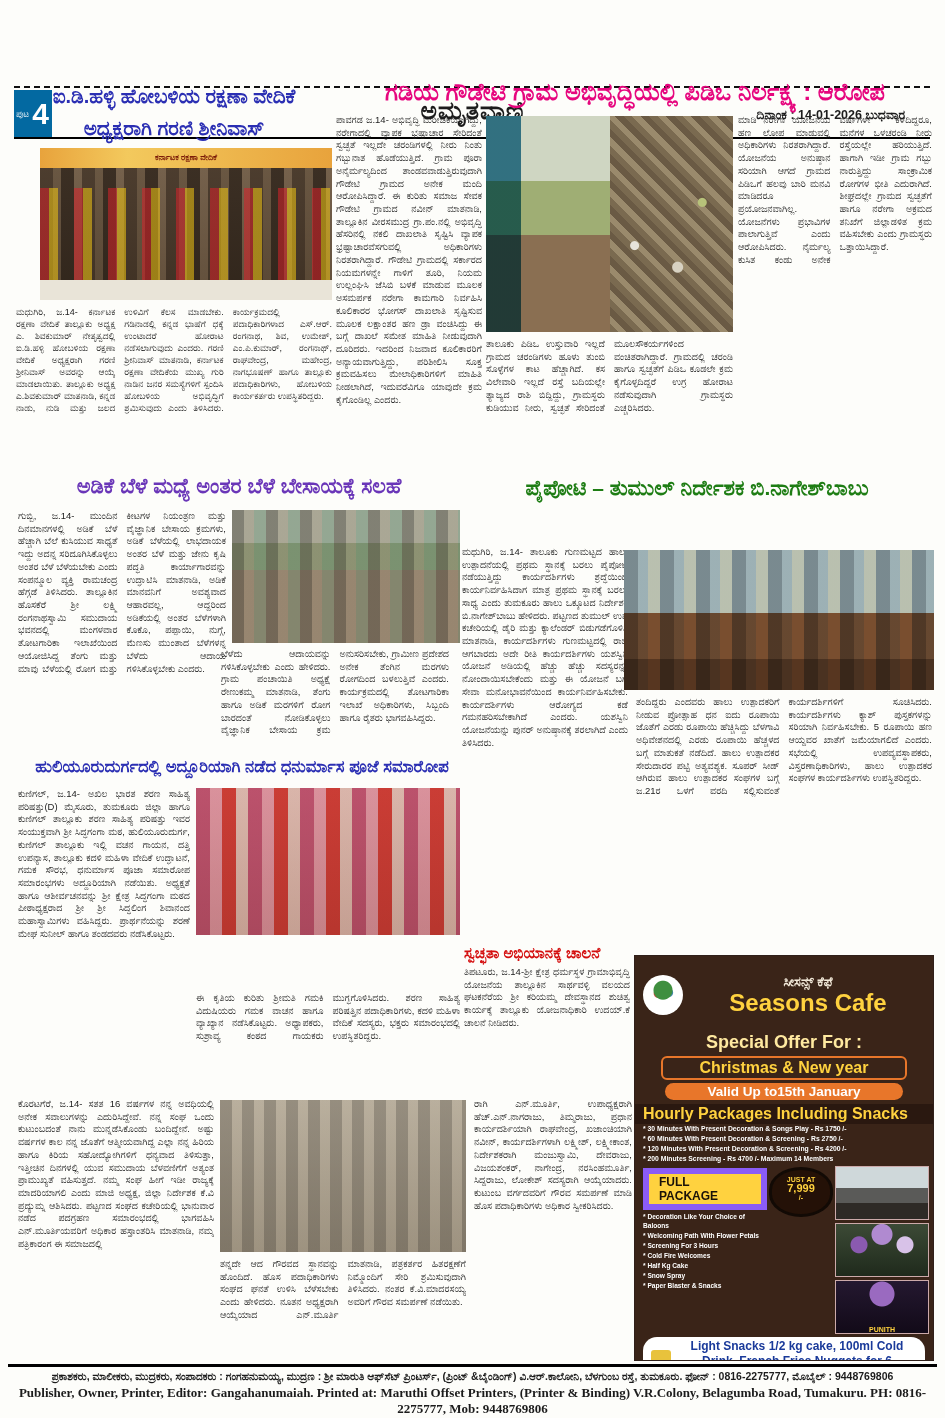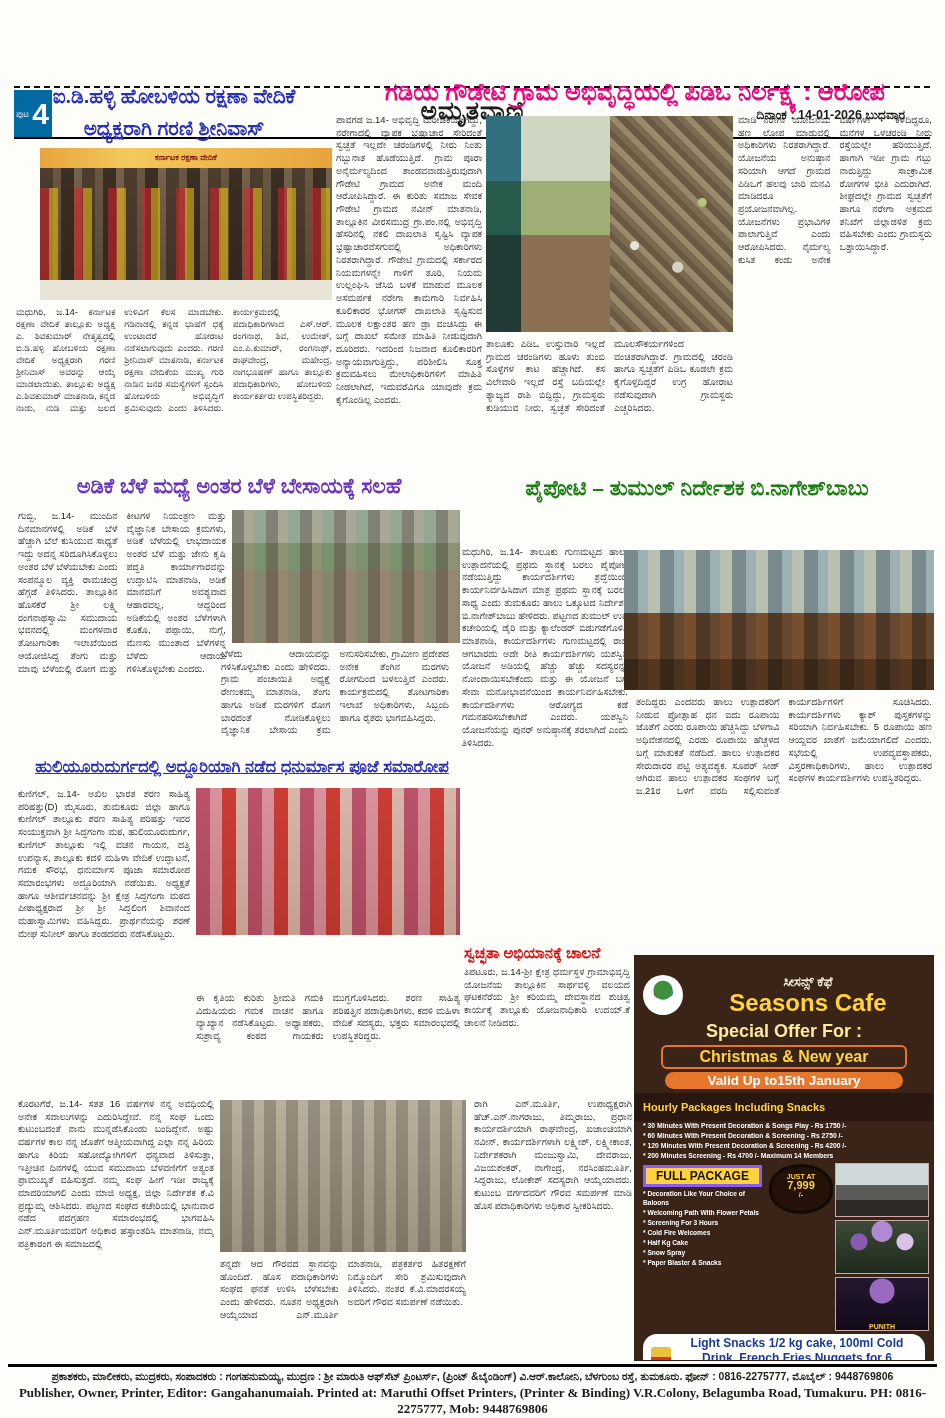--- a/index.html
+++ b/index.html
@@ -13,21 +13,21 @@
   .pagebox .num{font-size:30px;font-weight:bold;flex:1;text-align:center;}
   .masthead{left:0;top:96px;width:945px;text-align:center;font-size:25px;font-weight:bold;letter-spacing:1px;}
   .dateline{right:40px;top:108px;font-size:12.5px;font-weight:bold;}
   .hdr-rule{left:14px;top:137px;width:916px;border-top:2px solid #000;height:0;}
   
   .hl{font-weight:bold;text-align:center;}
   .hl-a{color:#2b2fb3;font-size:20px;line-height:1.6;}
   .hl-b{color:#e6067e;font-size:24px;white-space:nowrap;}
   .hl-c{color:#6a36b8;font-size:21px;white-space:nowrap;}
   .hl-d{color:#1e7d14;font-size:21px;line-height:1.55;}
-  .hl-f{color:#2b2fb3;font-size:16.5px;white-space:nowrap;text-decoration:underline;}
+  .hl-f{color:#2b2fb3;font-size:16.5px;white-space:nowrap;}
   .hl-e{color:#a61405;font-size:23px;white-space:nowrap;}
   .brief-hl{color:#d40f0f;font-size:15px;font-weight:bold;}
   
   .bt{font-size:9.5px;line-height:1.34;text-align:justify;overflow:hidden;}
   .bt.small{font-size:9px;}
   .cols2{column-count:2;column-gap:9px;}
   .cols3{column-count:3;column-gap:9px;}
   
   .photo{overflow:hidden;background:#cfc9bd;}
   .ph-band{width:100%;}
@@ -65,31 +65,31 @@
   .ad .lights{height:13px;background:radial-gradient(circle at 9px 7px,#ffd36b 2.6px,rgba(0,0,0,0) 3.6px);
       background-size:20px 13px;background-repeat:repeat-x;}
   .ad-head{display:flex;align-items:center;gap:8px;padding:2px 8px 0 8px;margin-top:16px;}
   .ad-logo{width:40px;height:40px;border-radius:50%;background:
       radial-gradient(circle at 50% 38%,#3f8f3f 0 9px,transparent 10px),
       radial-gradient(circle at 38% 46%,#d8433c 0 4px,transparent 5px),
       radial-gradient(circle at 64% 44%,#3e86a8 0 4px,transparent 5px),#fff;flex:none;}
   .ad-names{flex:1;text-align:center;}
   .ad-kn{font-size:13px;font-weight:bold;color:#f3eada;}
   .ad-en{font-size:24px;font-weight:bold;color:#ffd23f;line-height:1.05;}
-  .ad-offer{text-align:center;color:#ffe9a0;font-size:18px;font-weight:bold;margin-top:6px;}
+  .ad-offer{text-align:center;color:#ffe9a0;font-size:18px;font-weight:bold;margin-top:17px;}
   .ad-box{margin:3px 26px 0 26px;border:2px solid #e8762a;border-radius:6px;text-align:center;
           color:#ffd23f;font-size:16px;font-weight:bold;padding:1px 0;}
   .ad-pill{margin:3px 30px 0 30px;background:#e8762a;border-radius:10px;text-align:center;
            color:#fff;font-size:13.5px;font-weight:bold;padding:1px 0;}
-  .ad-band{margin-top:4px;background:#2a1810;color:#ffd23f;font-size:11px;font-weight:bold;padding:8px 8px;}
+  .ad-band{margin-top:4px;background:#2a1810;color:#ffd23f;font-size:16px;font-weight:bold;padding:1px 8px;}
   .ad-line{font-size:6.8px;font-weight:bold;padding:0 8px;line-height:1.45;color:#fff;}
   .ad-mid{display:flex;padding:2px 6px 0 8px;gap:4px;}
   .ad-mid-left{flex:1;}
   .fp-title{background:#ffd23f;color:#1a1208;display:inline-block;font-size:12px;font-weight:bold;
-            padding:1px 10px;border:3px solid #8b5cf6;margin:2px 0;}
+            padding:1px 10px;border:6px solid #8b5cf6;margin:2px 0;}
   .fp-item{font-size:6.6px;font-weight:bold;line-height:1.5;}
   .badge{width:58px;height:44px;background:#241107;border-radius:50%/45%;box-shadow:0 0 0 3px #120a05;
          color:#ffd23f;text-align:center;font-weight:bold;margin:4px auto 0 auto;}
   .badge .ja{font-size:7px;display:block;padding-top:6px;}
   .badge .pr{font-size:11px;display:block;line-height:1;text-align:center;}
   .ad-photos{width:92px;flex:none;display:flex;flex-direction:column;gap:3px;}
   .ad-ph{width:100%;height:52px;border:1px solid #caa;}
   .ad-ph1{background:linear-gradient(180deg,#cfd8da 0 40%,#5a5a58 40% 70%,#2e2a26 70% 100%);}
   .ad-ph2{background:radial-gradient(circle at 50% 20%,#b08ad0 0 10px,transparent 11px),
           radial-gradient(circle at 25% 40%,#8a5ab0 0 8px,transparent 9px),

